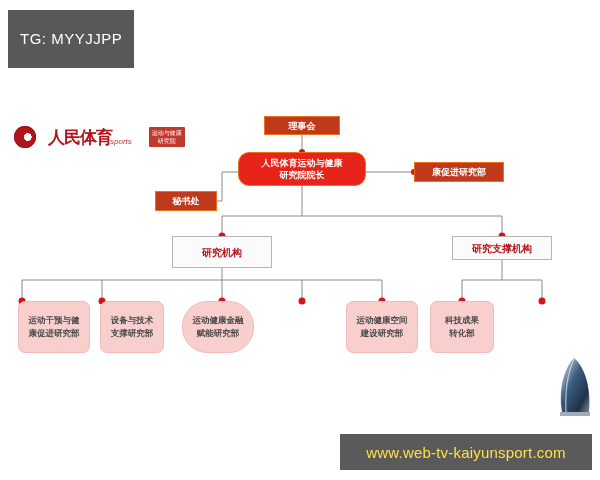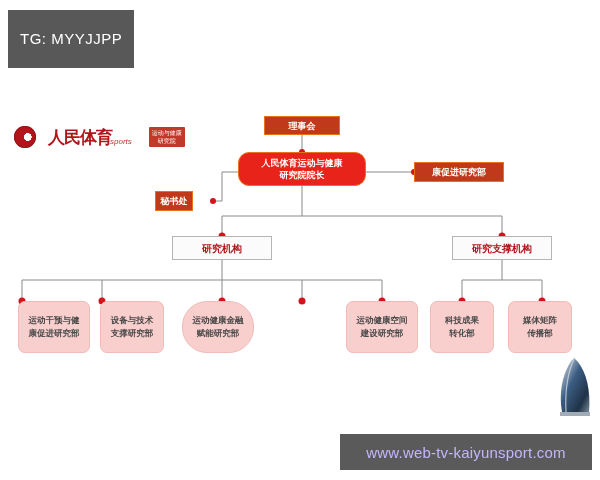--- a/index.html
+++ b/index.html
@@ -146,21 +146,21 @@
     height: 64px;
     opacity: 0.92;
   }
   #url-bar {
     position: absolute;
     left: 340px;
     top: 434px;
     width: 252px;
     height: 36px;
     background: #5a5a5a;
-    color: #c4b5fd;
+    color: #fde047;
     font-size: 15px;
     display: flex;
     align-items: center;
     justify-content: center;
     letter-spacing: 0.2px;
   }
 </style>
 </head>
 <body>
 
@@ -221,37 +221,35 @@
       <circle cx="542" cy="301" r="3.5"></circle>
     </g>
   </svg>
 
   <div class="node n-red-dark" style="left:264px; top:116px; width:76px; height:19px;">理事会</div>
 
   <div class="node n-red" style="left:238px; top:152px; width:128px; height:34px;border-radius:11px;">人民体育运动与健康
 研究院院长</div>
   <div class="node n-red-dark" style="left:414px; top:162px; width:90px; height:20px;">康促进研究部</div>
 
-  <div class="node n-red-dark" style="left:155px; top:191px; width:38px; height:20px;">秘书处</div>
-
-  <div class="node n-white" style="left:172px; top:236px; width:100px; height:24px;">研究机构</div>
+  <div class="node n-red-dark" style="left:155px; top:191px; width:62px; height:20px;">秘书处</div>
+
+  <div class="node n-white" style="left:172px; top:236px; width:100px; height:32px;">研究机构</div>
   <div class="node n-white" style="left:452px; top:236px; width:100px; height:24px;">研究支撑机构</div>
 
   <div class="node n-pink" style="left:18px;  top:301px; width:72px; height:52px;">运动干预与健
 康促进研究部</div>
   <div class="node n-pink" style="left:100px; top:301px; width:64px; height:52px;">设备与技术
 支撑研究部</div>
   <div class="node n-pink" style="left:182px; top:301px; width:72px; height:52px;border-radius:25px;">运动健康金融
 赋能研究部</div>
   <div class="node n-pink" style="left:346px; top:301px; width:72px; height:52px;">运动健康空间
 建设研究部</div>
   <div class="node n-pink" style="left:430px; top:301px; width:64px; height:52px;">科技成果
 转化部</div>
-  <div class="node n-pink" style="left:508px; top:301px; width:64px; height:52px;">媒体矩阵
-传播部</div>
 </div>
 
 <svg id="wm-tower" viewBox="0 0 46 64" xmlns="http://www.w3.org/2000/svg">
   <defs>
     <linearGradient id="twr" x1="0" y1="0" x2="1" y2="1">
       <stop offset="0%" stop-color="#e9eef2"></stop>
       <stop offset="42%" stop-color="#2b4f78"></stop>
       <stop offset="78%" stop-color="#0d2238"></stop>
       <stop offset="100%" stop-color="#6d7d8c"></stop>
     </linearGradient>

